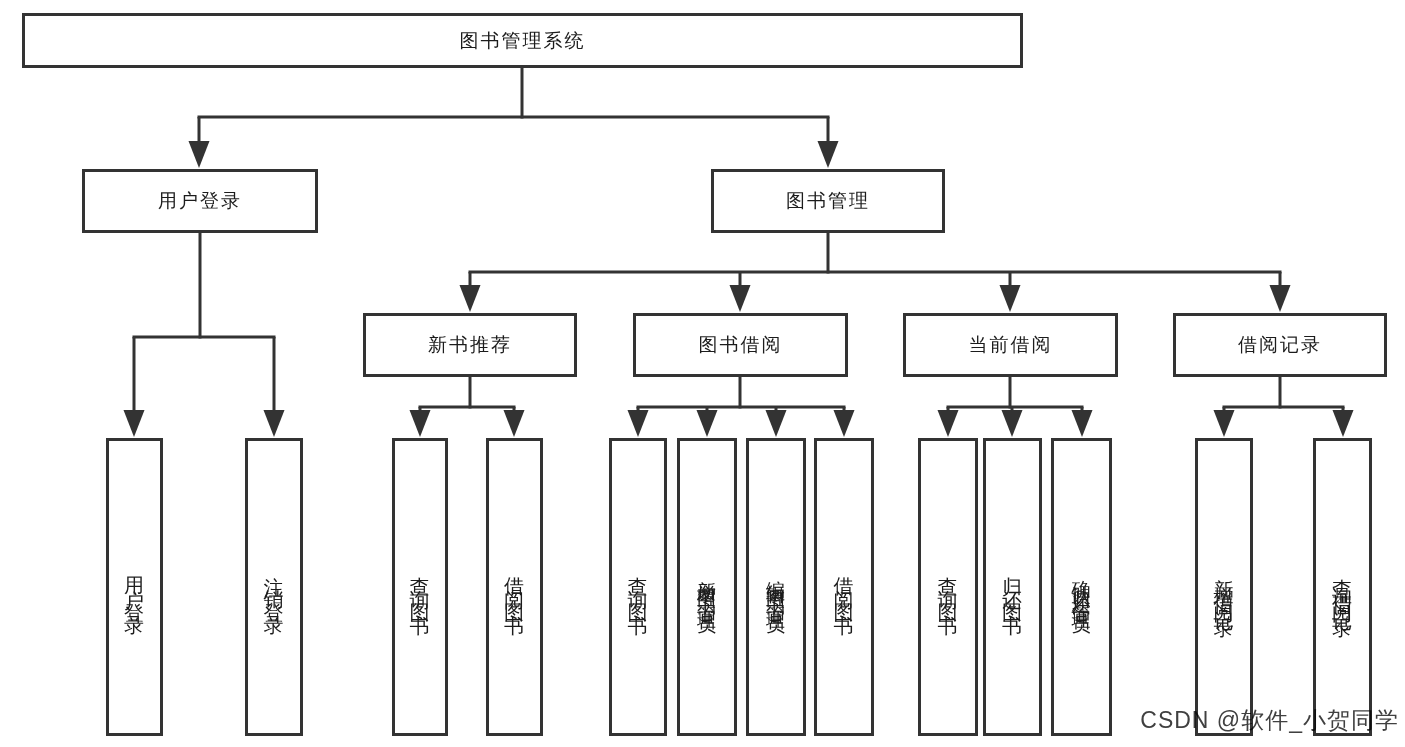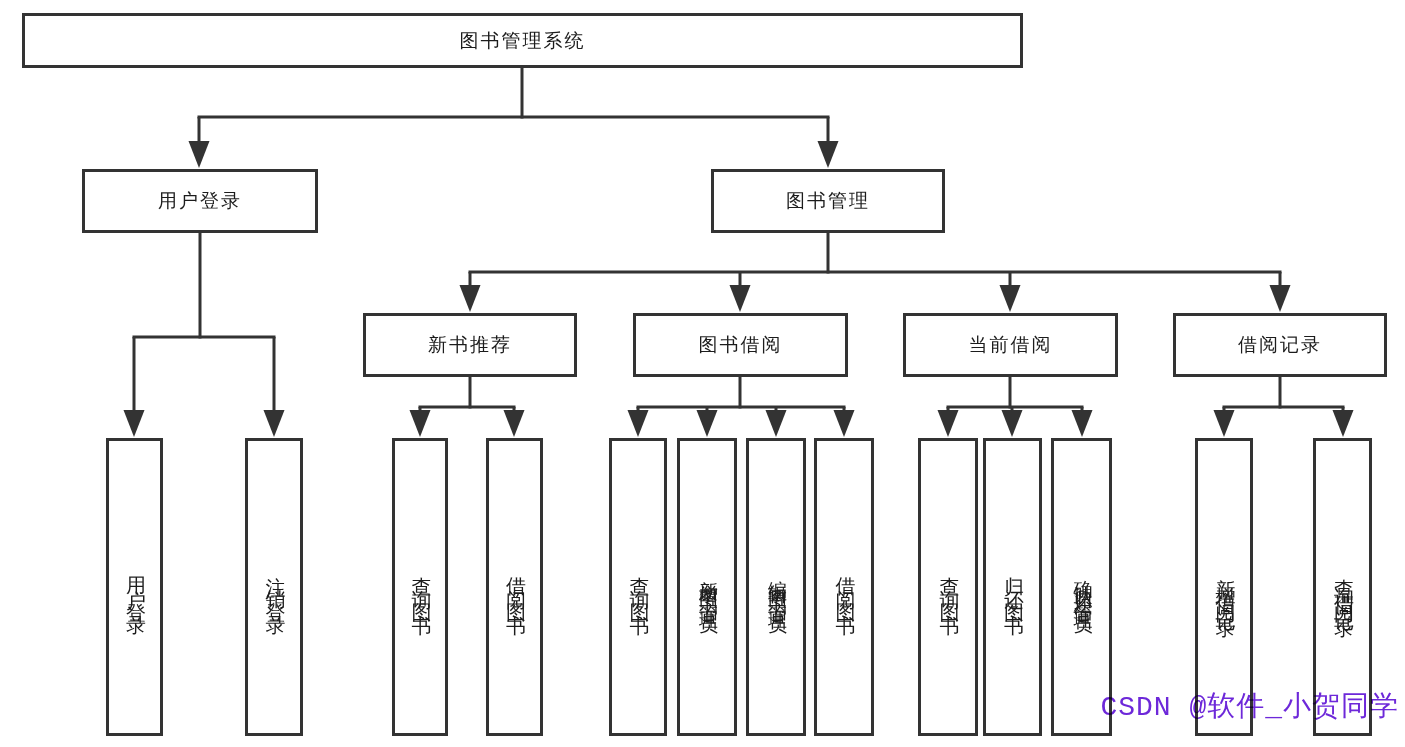--- a/index.html
+++ b/index.html
@@ -2,21 +2,21 @@
 <html><head>
 <meta charset="utf-8">
 <style>
   html, body { margin: 0; padding: 0; background: #ffffff; }
   * { box-sizing: border-box; }
   #canvas {
     position: relative;
     width: 1405px;
     height: 747px;
     background: #ffffff;
-    font-family: Liberation Mono, monospace;
+    font-family: Liberation Sans, sans-serif;
     overflow: hidden;
   }
   #connector-layer {
     position: absolute;
     left: 0; top: 0;
     width: 1405px; height: 747px;
   }
   .node {
     position: absolute;
     border: 3px solid #333333;
@@ -33,23 +33,23 @@
     text-orientation: mixed;
     font-size: 20px;
     letter-spacing: 8px;
     line-height: 1;
   }
   .leaf.loose { letter-spacing: 13px; }
   .leaf.tight { letter-spacing: 5px; font-size: 19px; }
   #watermark {
     position: absolute;
     right: 6px;
-    bottom: 22px;
-    font-size: 28px;
-    color: #6d28d9;
+    bottom: 11px;
+    font-size: 23px;
+    color: #404040;
     letter-spacing: 1px;
     mix-blend-mode: multiply;
     white-space: nowrap;
   }
 </style>
 </head>
 <body>
 
 <div id="canvas">
 

